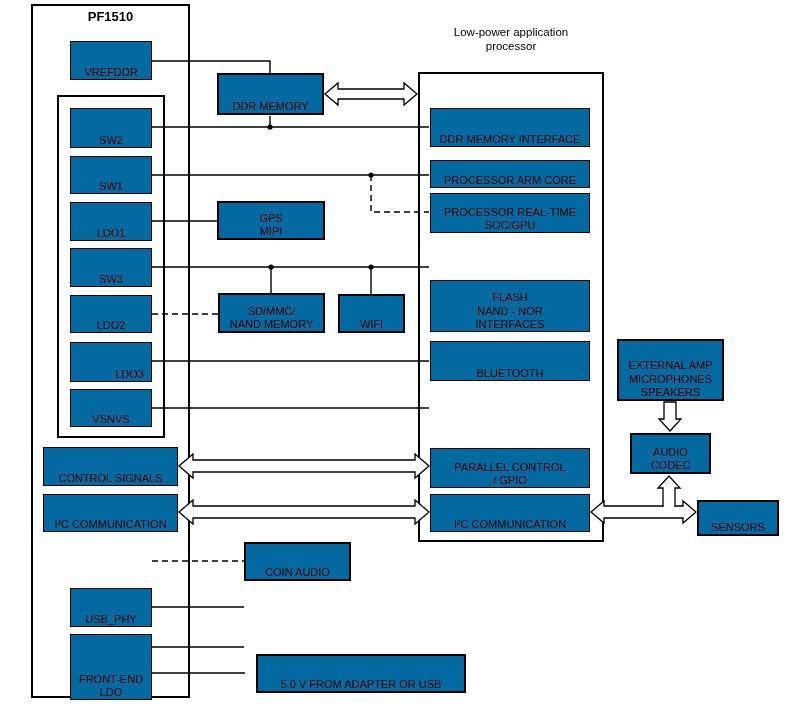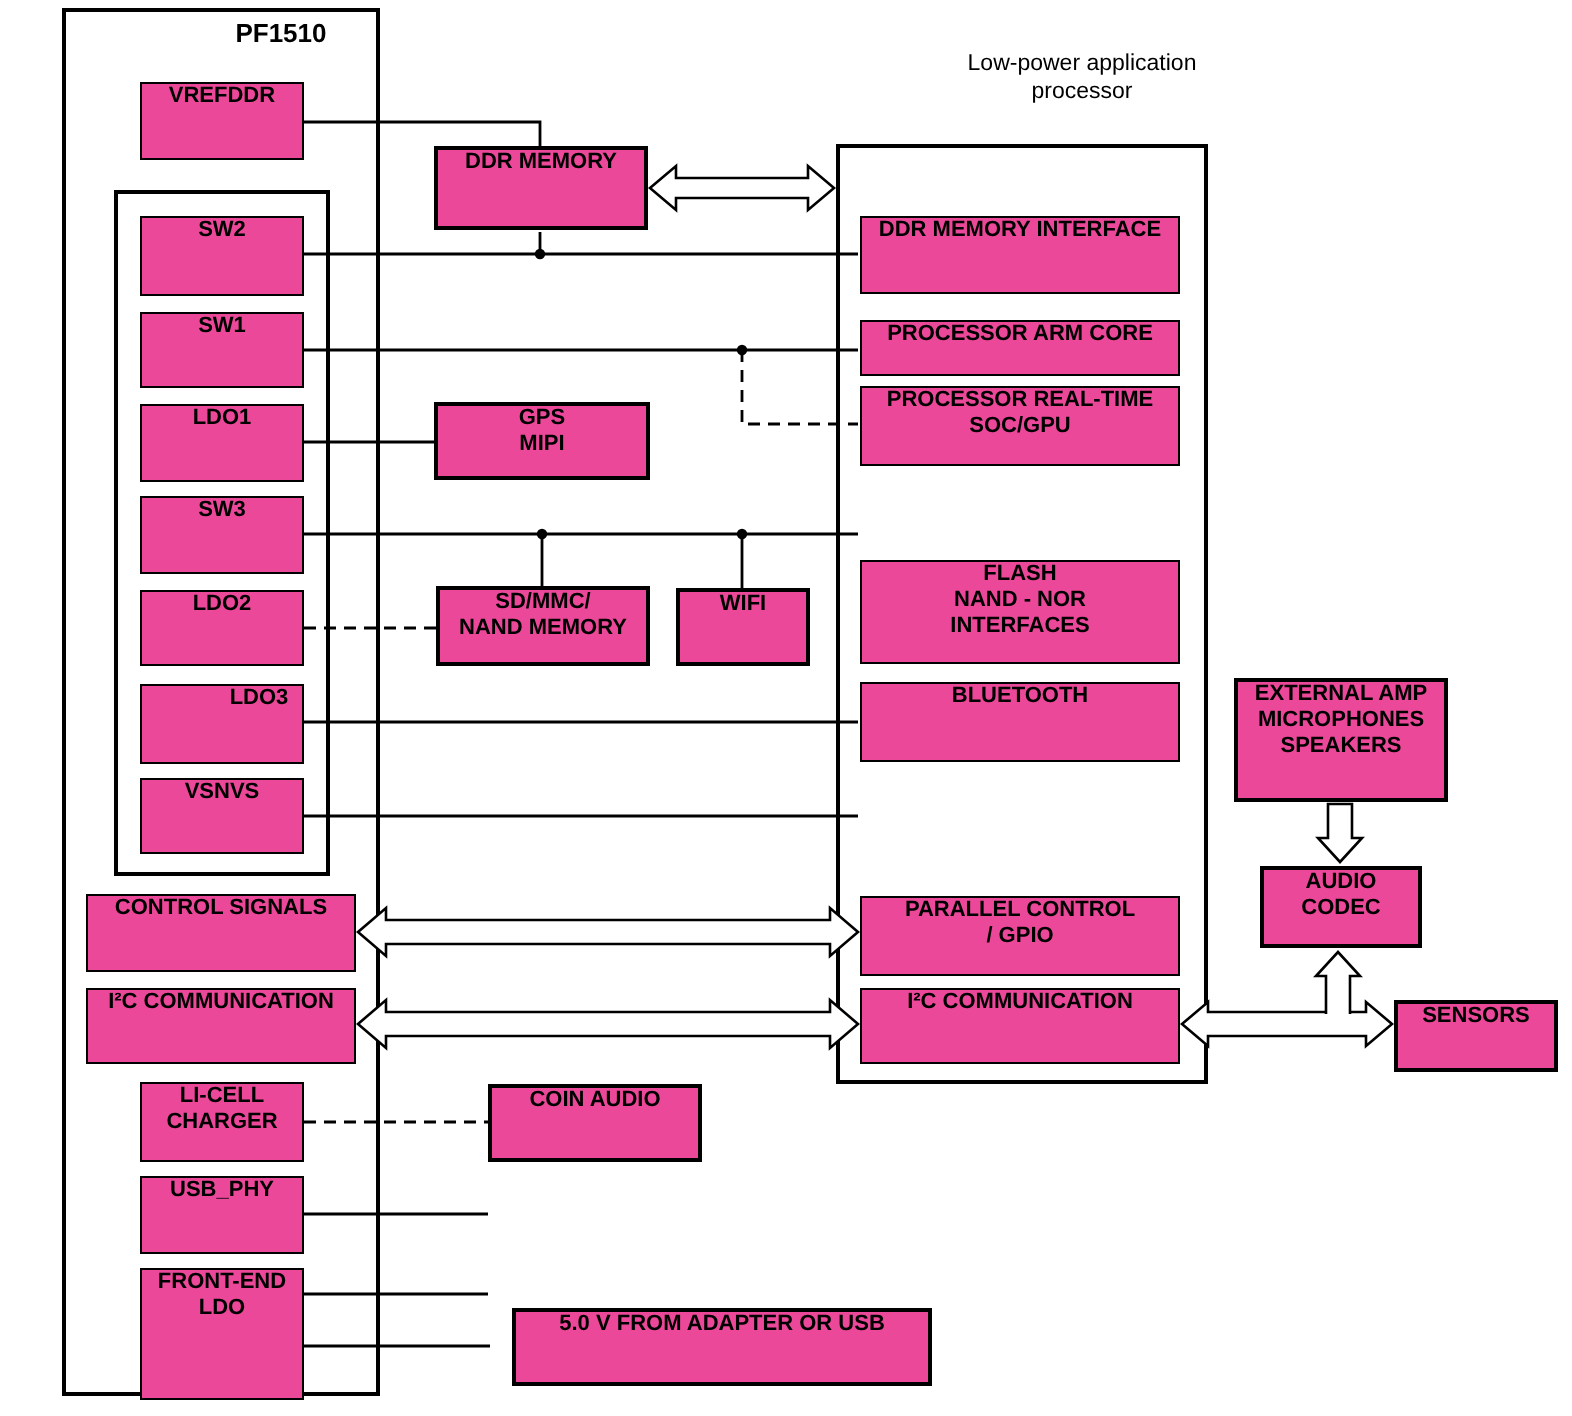--- a/index.html
+++ b/index.html
@@ -6,45 +6,43 @@
   #canvas{
     position:relative;
     width:786px;height:708px;
     background:#ffffff;
     font-family:"Liberation Sans", sans-serif;
     color:#000;
     overflow:hidden;
   }
   .bx{
     position:absolute;
-    background:#ec4899;
+    background:#0369a1;
     border:1.7px solid #000;
     box-sizing:border-box;
-    display:flex;align-items:flex-start;justify-content:center;
+    display:flex;align-items:flex-end;justify-content:center;
     text-align:center;
     font-size:11px;
     line-height:1.2;
     white-space:pre-line;
     z-index:3;
-    font-weight:bold;
   }
   .bx.thick{border-width:2px;}
   .frame{
     position:absolute;
     border:2.2px solid #000;
     box-sizing:border-box;
     background:transparent;
     z-index:1;
   }
   .lbl{
     position:absolute;
     text-align:center;
     white-space:pre-line;
     z-index:2;
-    padding-left:30px;
   }
   .pf-title{font-weight:bold;font-size:13px;}
   .proc-title{font-size:11.5px;line-height:1.25;}
   #wires{
     position:absolute;left:0;top:0;width:786px;height:708px;
     z-index:5;pointer-events:none;
   }
 </style>
 </head>
 <body>
@@ -62,22 +60,20 @@
   <div class="bx" style="left:70px;top:41px;width:82px;height:39px;"><span>VREFDDR</span></div>
   <div class="bx" style="left:70px;top:108px;width:82px;height:40px;"><span>SW2</span></div>
   <div class="bx" style="left:70px;top:156px;width:82px;height:38px;"><span>SW1</span></div>
   <div class="bx" style="left:70px;top:202px;width:82px;height:39px;"><span>LDO1</span></div>
   <div class="bx" style="left:70px;top:248px;width:82px;height:39px;"><span>SW3</span></div>
   <div class="bx" style="left:70px;top:295px;width:82px;height:38px;"><span>LDO2</span></div>
   <div class="bx" style="left:70px;top:342px;width:82px;height:40px;padding-left:37px;"><span>LDO3</span></div>
   <div class="bx" style="left:70px;top:389px;width:82px;height:38px;"><span>VSNVS</span></div>
   <div class="bx" style="left:43px;top:447px;width:135px;height:39px;"><span>CONTROL SIGNALS</span></div>
   <div class="bx" style="left:43px;top:494px;width:135px;height:38px;"><span>I²C COMMUNICATION</span></div>
-  <div class="bx" style="left:70px;top:541px;width:82px;height:40px;"><span>LI-CELL
-CHARGER</span></div>
   <div class="bx" style="left:70px;top:588px;width:82px;height:39px;"><span>USB_PHY</span></div>
   <div class="bx" style="left:70px;top:634px;width:82px;height:66px;"><span>FRONT-END
 LDO</span></div>
 
   <div class="bx thick" style="left:217px;top:73px;width:107px;height:42px;"><span>DDR MEMORY</span></div>
   <div class="bx thick" style="left:217px;top:201px;width:108px;height:39px;"><span>GPS
 MIPI</span></div>
   <div class="bx thick" style="left:218px;top:293px;width:107px;height:40px;"><span>SD/MMC/
 NAND MEMORY</span></div>
   <div class="bx thick" style="left:338px;top:294px;width:67px;height:39px;"><span>WIFI</span></div>

